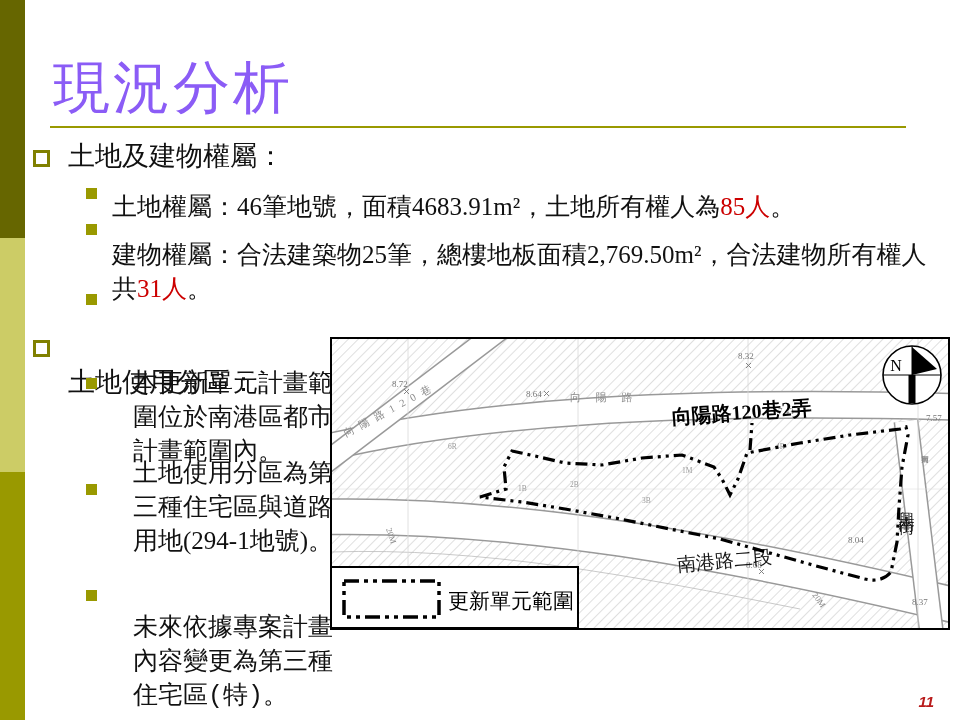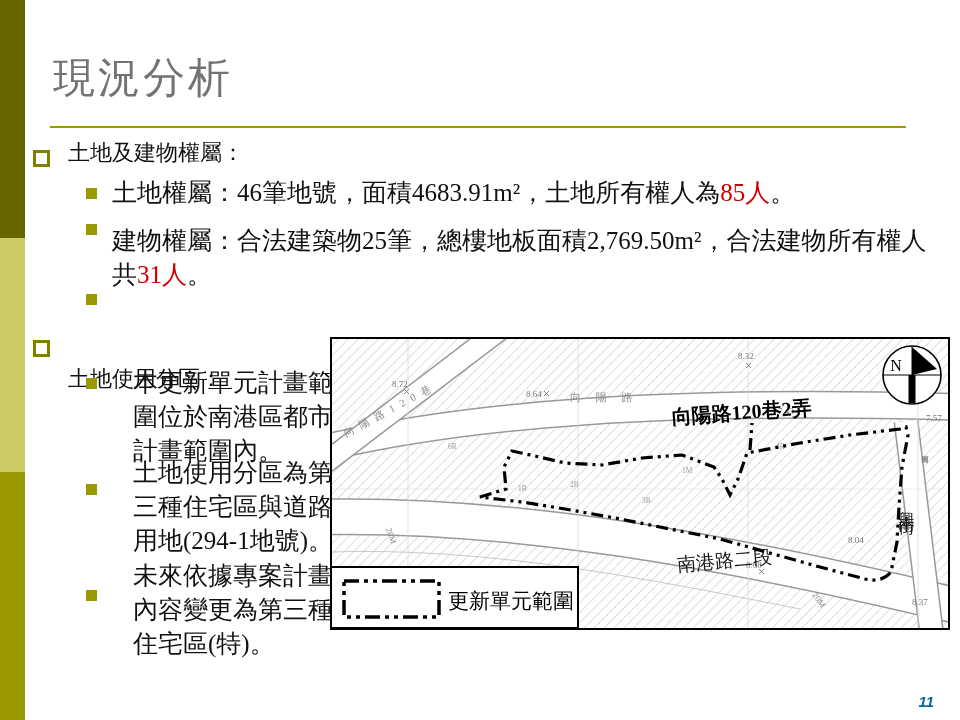--- a/index.html
+++ b/index.html
@@ -4,36 +4,36 @@
 <style>
   html,body{margin:0;padding:0;background:#fff;}
   .slide{position:relative;width:960px;height:720px;background:#ffffff;overflow:hidden;
          font-family:"Liberation Serif","DejaVu Serif",serif;color:#111;}
   
   .bar{position:absolute;left:0;width:25px;}
   .bar.seg1{top:0;height:238px;background:#666600;}
   .bar.seg2{top:238px;height:234px;background:#cccc66;}
   .bar.seg3{top:472px;height:248px;background:#999900;}
   
-  .title{position:absolute;left:53px;top:50px;font-size:42px;letter-spacing:3px;color:#737373;white-space:nowrap;}
+  .title{position:absolute;left:53px;top:50px;font-size:57px;letter-spacing:3px;color:#8b5cf6;white-space:nowrap;}
   .rule{position:absolute;left:50px;top:126px;width:856px;height:2px;background:#999900;}
   
   .h-bullet{position:absolute;width:11px;height:11px;border:3px solid #808000;background:#fff;}
   .s-bullet{position:absolute;width:11px;height:11px;background:#999900;}
-  .heading{position:absolute;left:68px;font-size:22px;white-space:nowrap;}
+  .heading{position:absolute;left:68px;font-size:27px;white-space:nowrap;}
   .item{position:absolute;left:112px;font-size:25px;line-height:34px;}
-  .item.wide{width:822px;}
+  .item.wide{width:822px;margin-top:14px;}
   .item.narrow{width:214px;margin-left:21px;}
   .red{color:#cc0000;}
   
   .map{position:absolute;left:330px;top:337px;width:620px;height:293px;background:#fff;}
   .map svg{display:block;}
   
   .pagenum{position:absolute;right:26px;bottom:10px;font-family:"Liberation Sans","DejaVu Sans",sans-serif;
-           font-style:italic;font-weight:bold;font-size:15px;color:#0369a1;text-align:right;}
+           font-style:italic;font-weight:bold;font-size:15px;color:#b91c1c;text-align:right;}
 </style>
 </head>
 <body>
 
 <div class="slide">
 
   <div class="bar seg1"></div>
   <div class="bar seg2"></div>
   <div class="bar seg3"></div>
 
@@ -54,21 +54,21 @@
   <div class="h-bullet" style="left:33px;top:340px;"></div>
   <div class="heading" style="top:336px;margin-top:28px;">土地使用分區：</div>
 
   <div class="s-bullet" style="left:86px;top:378px;"></div>
   <div class="item narrow" style="top:366px;"><span>本更新單元計畫範圍位於南港區都市計畫範圍內。</span></div>
 
   <div class="s-bullet" style="left:86px;top:484px;"></div>
   <div class="item narrow" style="top:456px;"><span>土地使用分區為第三種住宅區與道路用地(294-1地號)。</span></div>
 
   <div class="s-bullet" style="left:86px;top:590px;"></div>
-  <div class="item narrow" style="top:559px;"><span>未來依據專案計畫內容變更為第三種住宅區(特)。</span></div>
+  <div class="item narrow" style="top:612px;font-family:Liberation Mono, monospace;"><span>未來依據專案計畫內容變更為第三種住宅區(特)。</span></div>
 
   <div class="map">
     <svg width="620" height="293" viewBox="0 0 620 293" xmlns="http://www.w3.org/2000/svg">
       <defs>
         <pattern id="hatch" patternUnits="userSpaceOnUse" width="7" height="7" patternTransform="rotate(-45)">
           <rect width="7" height="7" fill="#ffffff"></rect>
           <line x1="0" y1="0" x2="7" y2="0" stroke="#bfbfbf" stroke-width="1"></line>
         </pattern>
       </defs>
 

